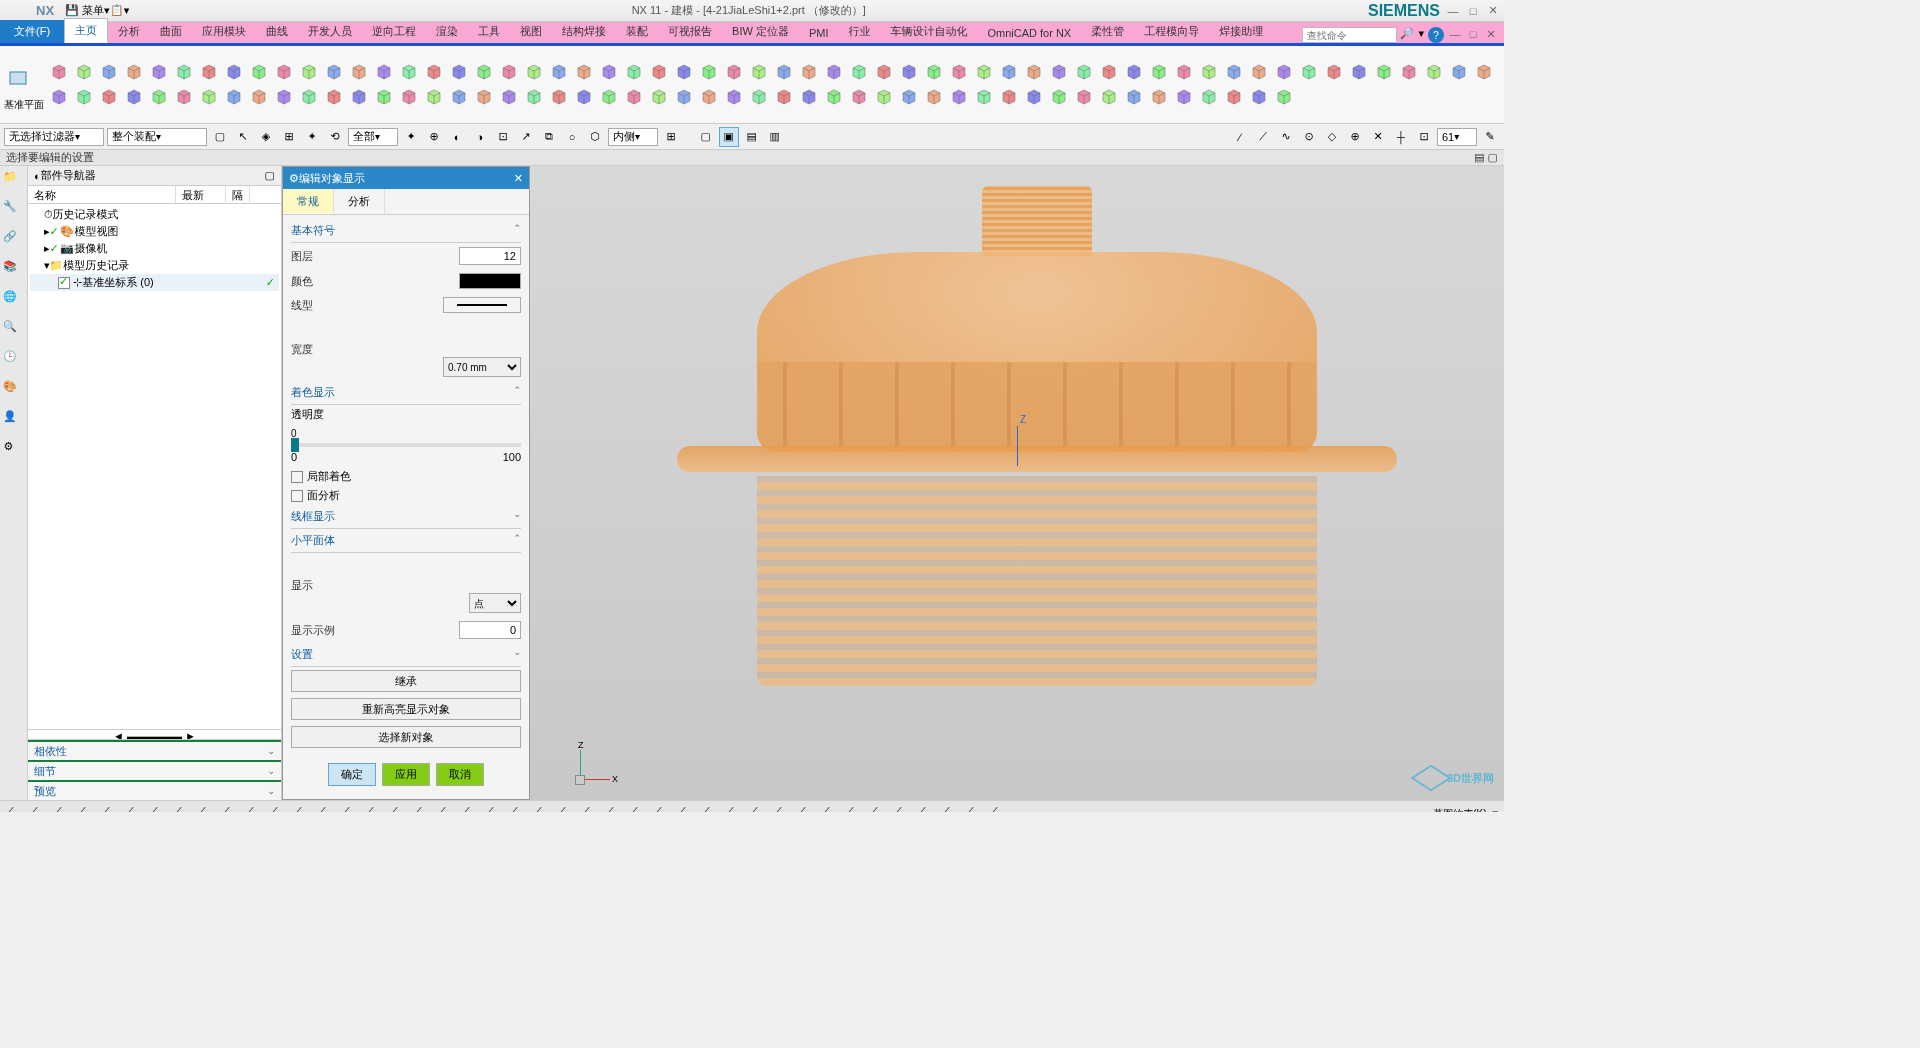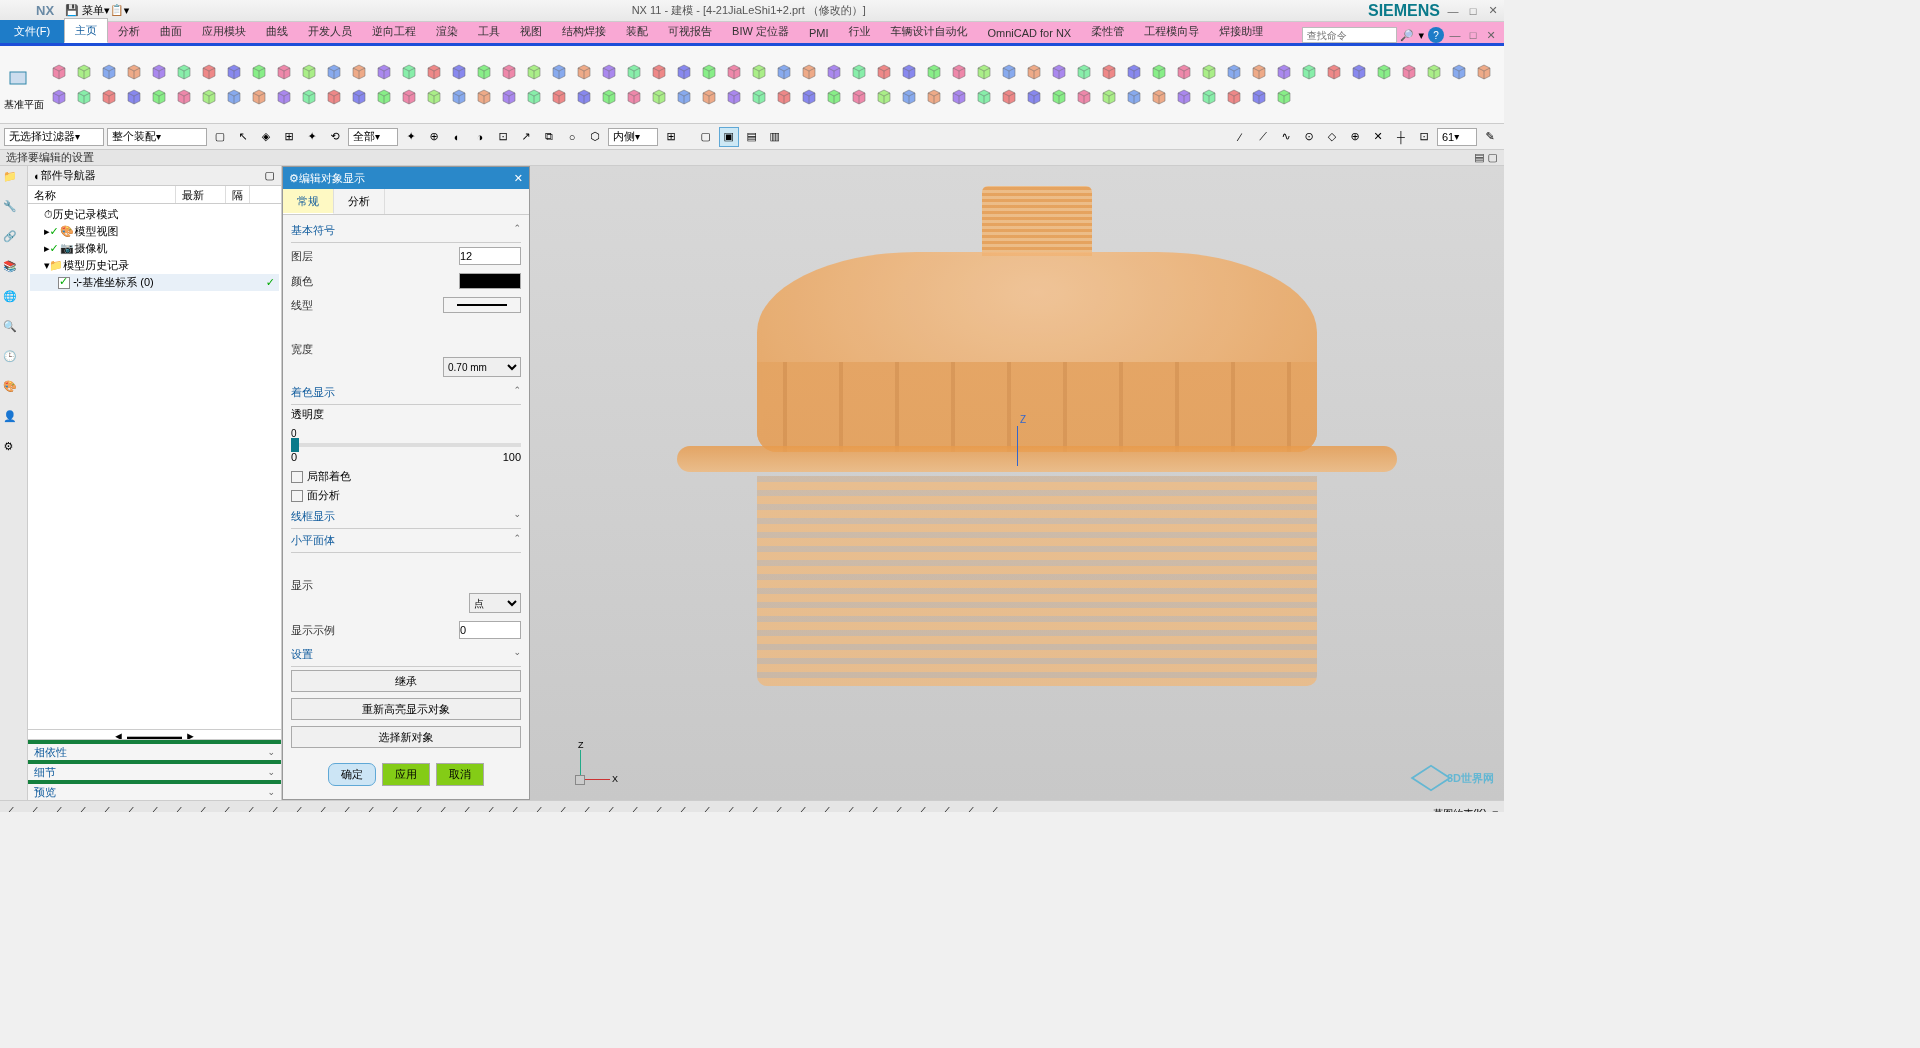--- a/index.html
+++ b/index.html
@@ -12,21 +12,21 @@
 .titlebar-center { flex: 1; text-align: center; color: #555; }
 .titlebar-right { display: flex; align-items: center; gap: 6px; }
 .siemens { color: #0a7a8a; font-weight: bold; font-size: 16px; }
 .win-btn { width: 14px; height: 14px; display: inline-flex; align-items: center; justify-content: center; color: #666; }
 
 
 .ribbon-tabs { height: 24px; background: #f9a8d4; display: flex; align-items: flex-end; border-bottom: 3px solid #1d4ed8; }
 .ribbon-tab { padding: 4px 10px; color: #333; cursor: pointer; }
 .ribbon-tab.active { background: #fff; border: 1px solid #bbb; border-bottom: 1px solid #fff; color: #0e5a9c; }
 .ribbon-tab.file { background: #1e7cc8; color: #fff; padding: 4px 14px; }
-.search-box { margin-left: auto; display: flex; align-items: center; padding-right: 6px; gap: 4px; }
+.search-box { margin-left: auto; display: flex; padding-right: 6px; gap: 4px; }
 .search-input { width: 95px; height: 16px; border: 1px solid #bbb; padding: 0 4px; font-size: 10px; }
 .help-icon { width: 16px; height: 16px; background: #1e7cc8; color: #fff; border-radius: 50%; display: inline-flex; align-items: center; justify-content: center; font-size: 10px; }
 
 .ribbon-body { height: 78px; background: #f7f7f7; display: flex; align-items: center; padding: 2px 4px; border-bottom: 1px solid #ccc; }
 .ribbon-group { display: flex; flex-direction: column; margin-right: 4px; }
 .ribbon-icons { display: flex; flex-wrap: wrap; gap: 3px; width: 1450px; }
 .r-icon { width: 22px; height: 22px; border: 1px solid transparent; display: inline-flex; align-items: center; justify-content: center; }
 .r-icon.big { width: 28px; height: 40px; flex-direction: column; }
 
 .toolbar2 { height: 26px; background: #f0f0f0; display: flex; align-items: center; padding: 0 4px; border-bottom: 1px solid #ccc; gap: 3px; }
@@ -44,47 +44,47 @@
 .nav-header { height: 20px; background: #eee; border-bottom: 1px solid #ccc; display: flex; align-items: center; padding: 0 6px; font-size: 11px; }
 .nav-cols { height: 18px; border-bottom: 1px solid #ccc; display: flex; font-size: 10px; }
 .nav-cols span { padding: 2px 6px; border-right: 1px solid #ddd; }
 .nav-tree { flex: 1; overflow: auto; padding: 2px; }
 .tree-item { display: flex; align-items: center; padding: 1px 4px; font-size: 11px; }
 .tree-item .chk { width: 12px; height: 12px; border: 1px solid #888; margin-right: 3px; background: #fff; position: relative; }
 .tree-item .chk.on::after { content: '✓'; position: absolute; top: -3px; left: 0; font-size: 11px; color: #0a0; }
 .indent1 { padding-left: 14px; } .indent2 { padding-left: 28px; }
 .green-check { color: #0a0; margin-right: 2px; }
 .nav-footer { border-top: 1px solid #ccc; }
-.nav-footer .sec { height: 20px; background: #f5f5f5; border-top: 4px solid #15803d; display: flex; align-items: center; padding: 8px 6px; color: #0e5a9c; }
+.nav-footer .sec { height: 20px; background: #f5f5f5; border-top: 2px solid #15803d; display: flex; align-items: center; padding: 8px 6px; color: #0e5a9c; }
 
 
 .dialog { width: 248px; background: #f4f4f4; border: 1px solid #999; }
 .dlg-title { height: 22px; background: #2a88c9; color: #fff; display: flex; align-items: center; padding: 0 6px; }
 .dlg-close { margin-left: auto; color: #fff; cursor: pointer; }
 .dlg-tabs { height: 26px; display: flex; border-bottom: 1px solid #ccc; background: #f4f4f4; }
 .dlg-tab { padding: 5px 14px; border-right: 1px solid #ddd; }
 .dlg-tab.active { background: #fef9c3; border-bottom: 1px solid #fff; color: #0e5a9c; }
 .dlg-body { padding: 4px 8px; }
 .dlg-sec { color: #0e5a9c; border-bottom: 1px solid #ccc; padding: 4px 0; display: flex; justify-content: space-between; }
 .dlg-row { display: flex; justify-content: space-between; align-items: center; padding: 4px 0; }
 .dlg-row label { color: #333; }
-.dlg-row input[type=text] { width: 62px; height: 18px; border: 1px solid #aaa; text-align: left; padding-right: 4px; }
+.dlg-row input[type=text] { width: 62px; height: 18px; border: 1px solid #aaa; text-align: right; padding-right: 4px; }
 .dlg-row .color-sw { width: 62px; height: 16px; background: #000; border: 1px solid #aaa; }
 .dlg-row select { width: 78px; height: 20px; border: 1px solid #aaa; font-size: 10px; margin-top: 36px; }
 .dlg-row .line-sw { width: 62px; height: 16px; border: 1px solid #aaa; display: flex; align-items: center; justify-content: center; }
 .dlg-row .line-sw::after { content: ''; width: 50px; height: 2px; background: #000; display: block; }
 .slider-wrap { padding: 4px 0; }
 .slider-wrap .track { height: 4px; background: #ddd; position: relative; margin: 4px 0; }
 .slider-wrap .thumb { width: 8px; height: 14px; background: #0a7a8a; position: absolute; left: 0; top: -5px; }
 .chk-row { display: flex; align-items: center; padding: 2px 0; }
 .chk-row .cb { width: 12px; height: 12px; border: 1px solid #888; margin-right: 4px; }
 .dlg-btn { width: 100%; height: 22px; border: 1px solid #aaa; background: #f0f0f0; margin: 3px 0; }
 .dlg-actions { display: flex; gap: 6px; justify-content: center; padding: 8px; }
 .dlg-actions button { padding: 3px 12px; border: 1px solid #aaa; background: #84cc16; }
-.dlg-actions button.primary { background: #cce5f5; border-color: #5fa8d6; border-radius: 7px; }
+.dlg-actions button.primary { background: #cce5f5; border-color: #5fa8d6; }
 
 
 .viewport { flex: 1; background: linear-gradient(#d8d8d8,#c8c8c8); position: relative; overflow: hidden; }
 .model { position: absolute; top: 20px; left: 80px; right: 40px; bottom: 50px; display: flex; flex-direction: column; align-items: center; }
 .cap-top { width: 110px; height: 70px; background: repeating-linear-gradient(0deg, #e89a4a 0 3px, #f0b87a 3px 6px); border-radius: 6px 6px 0 0; opacity: 0.85; }
 .cap-mid { width: 560px; height: 200px; background: radial-gradient(ellipse at 50% 20%, #f5c08a, #e89a4a); border-radius: 160px 160px 20px 20px / 80px 80px 20px 20px; margin-top: -4px; opacity: 0.82; position: relative; }
 .cap-mid::after { content:''; position:absolute; bottom:0; left:0; right:0; height:90px; background: repeating-linear-gradient(90deg, #e89a4a 0 26px, #d8883a 26px 30px, #e89a4a 30px 56px); border-radius: 0 0 20px 20px; opacity: 0.9; }
 .cap-flange { width: 720px; height: 26px; background: linear-gradient(#e89a4a,#f0b87a); border-radius: 14px; margin-top: -6px; opacity: 0.8; }
 .cap-thread { width: 560px; height: 210px; background: repeating-linear-gradient(0deg, #f0b87a 0 8px, rgba(200,140,80,0.4) 8px 14px); margin-top: 4px; opacity: 0.75; border-radius: 0 0 10px 10px; }
 .axis-ind { position: absolute; left: 50%; top: 300px; }

